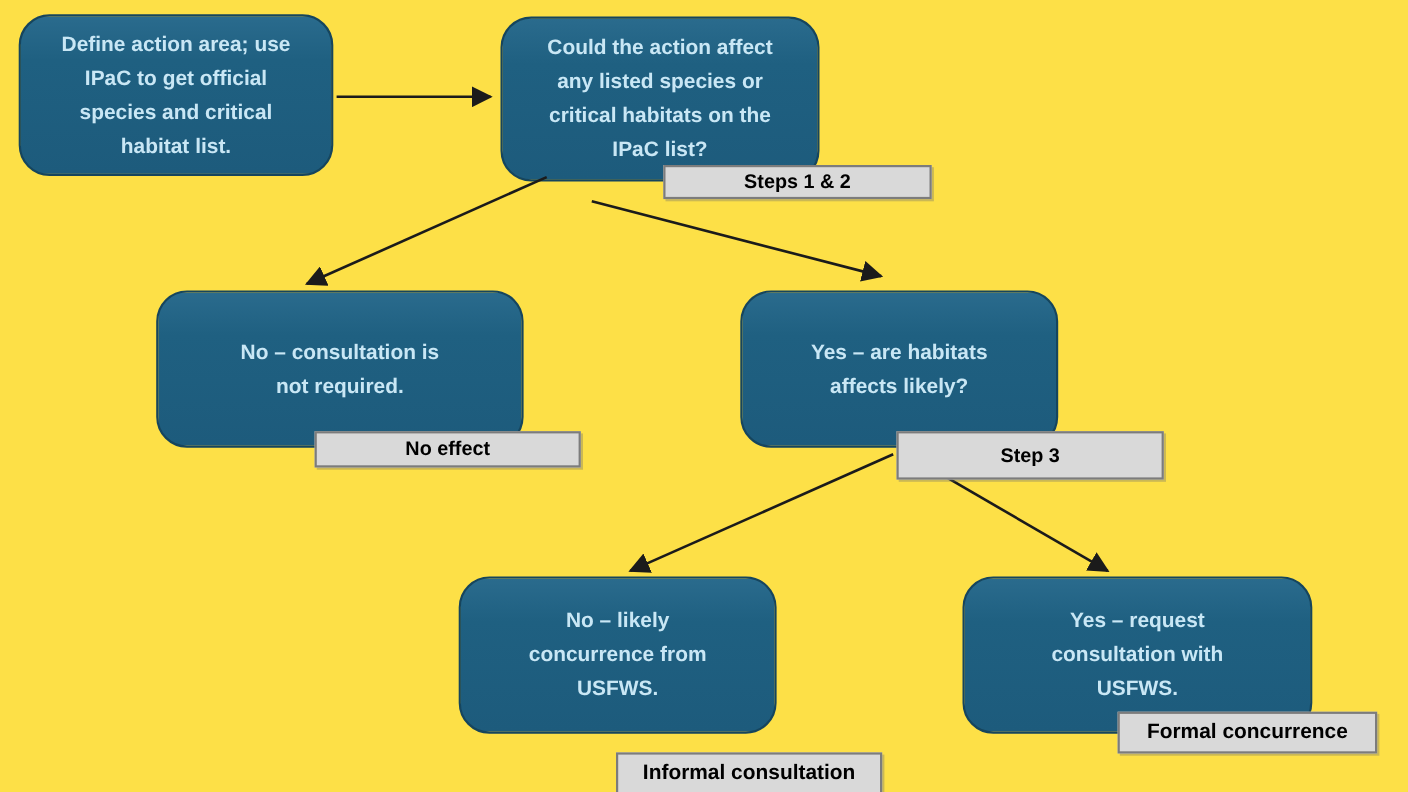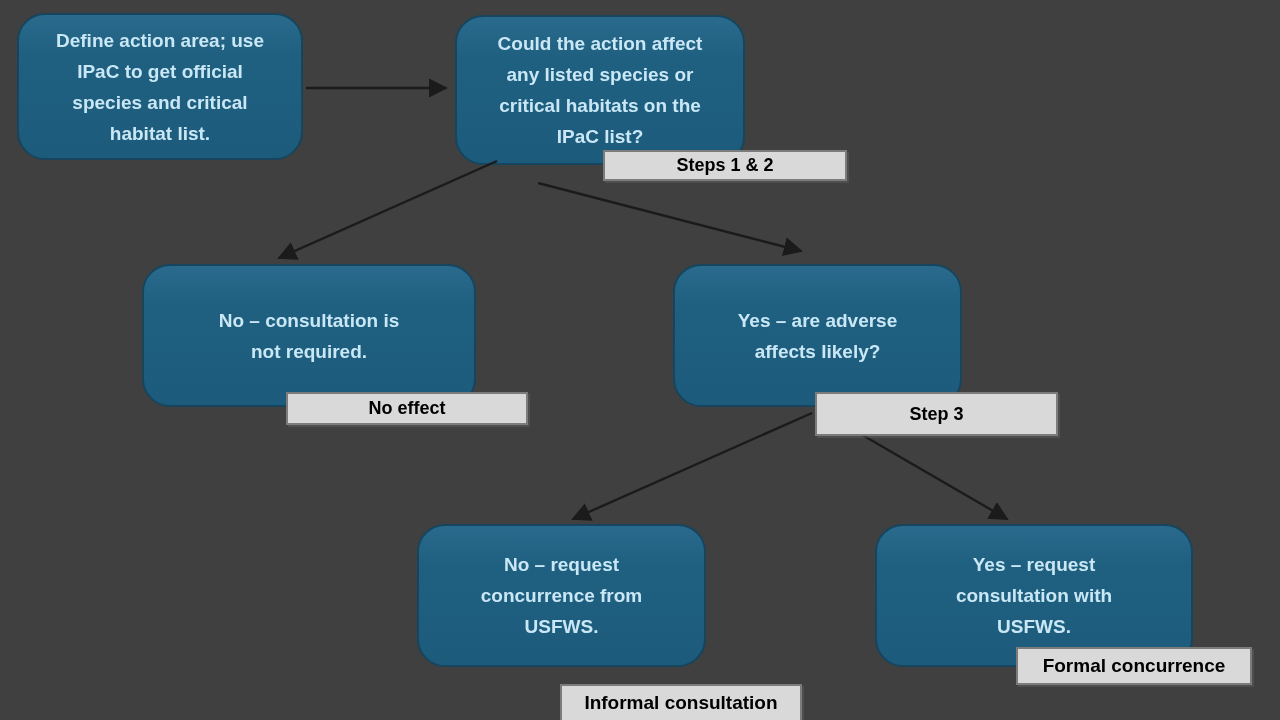--- a/index.html
+++ b/index.html
@@ -4,21 +4,21 @@
 <style>
   html, body { margin: 0; padding: 0; }
   body {
     font-family: "Liberation Sans", sans-serif;
     background: #ffffff;
   }
   .canvas {
     position: relative;
     width: 1280px;
     height: 720px;
-    background: #404040;
+    background: #fde047;
     overflow: hidden;
   }
   .node {
     position: absolute;
     box-sizing: border-box;
     background: linear-gradient(180deg, #2a6b8d 0%, #1f6081 28%, #1d5b7c 100%);
     border: 2px solid #16455d;
     border-radius: 28px;
     color: #c9e7f5;
     font-weight: bold;
@@ -98,26 +98,26 @@
 critical habitats on the
 IPaC list?</div>
   </div>
 
   <div class="node n3">
     <div class="node-text">No – consultation is
 not required.</div>
   </div>
 
   <div class="node n4">
-    <div class="node-text">Yes – are adverse
+    <div class="node-text">Yes – are habitats
 affects likely?</div>
   </div>
 
   <div class="node n5">
-    <div class="node-text">No – request
+    <div class="node-text">No – likely
 concurrence from
 USFWS.</div>
   </div>
 
   <div class="node n6">
     <div class="node-text">Yes – request
 consultation with
 USFWS.</div>
   </div>
 

